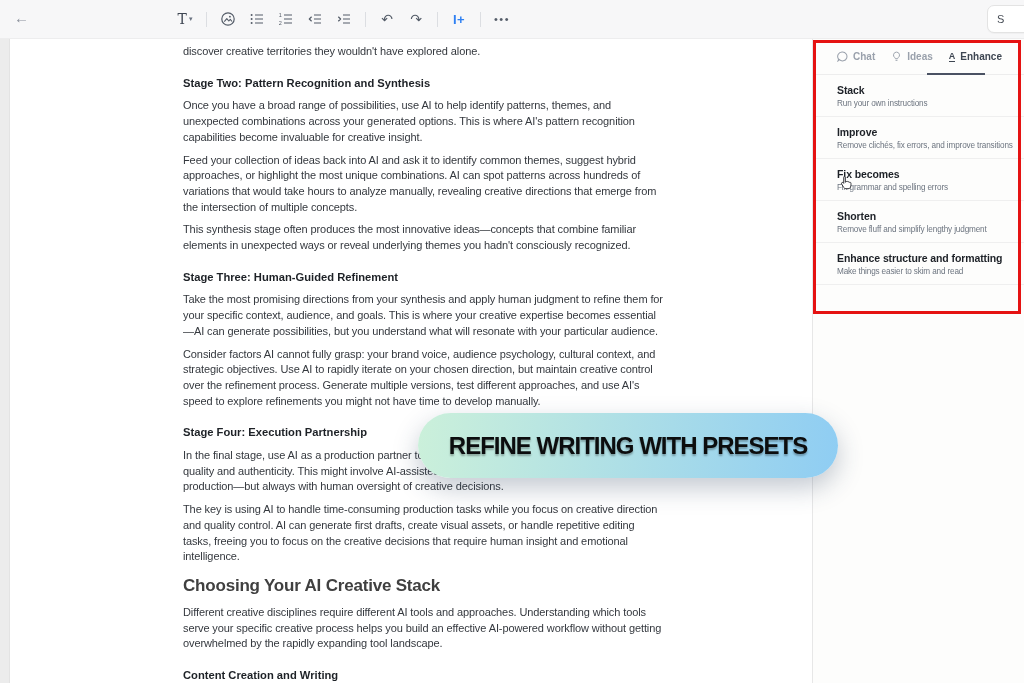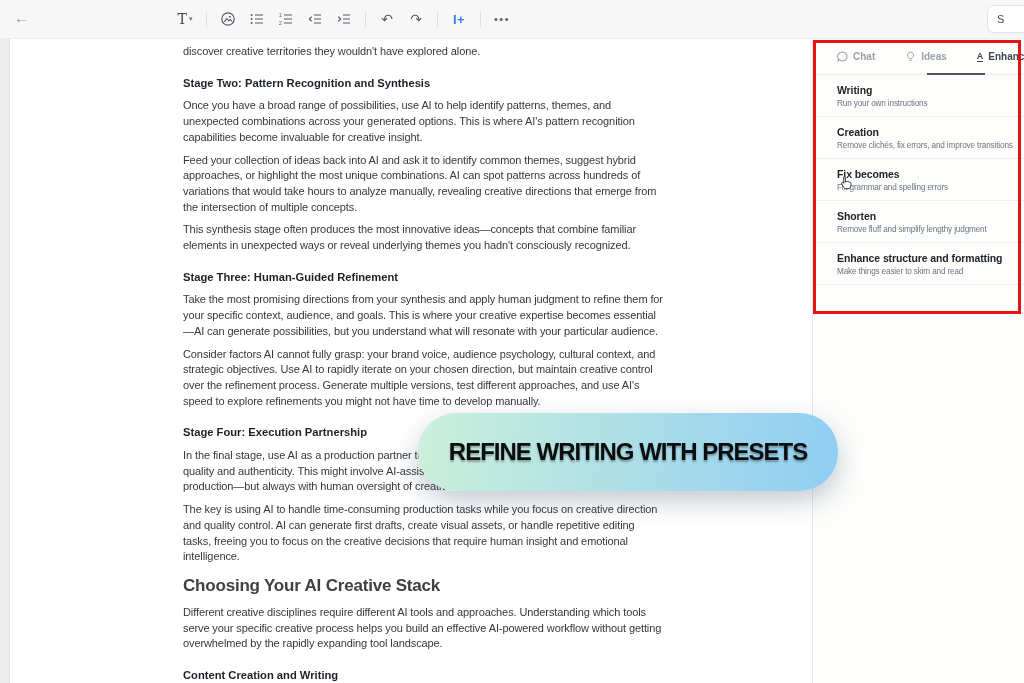--- a/index.html
+++ b/index.html
@@ -32,33 +32,33 @@
   }
   
   .doc-area{position:absolute;top:39px;left:0;width:812px;bottom:0;background:#ffffff;}
   .left-strip{position:absolute;top:0;left:0;width:9px;bottom:0;background:#ececec;border-right:1px solid #e3e3e3;}
   .doc-content{position:absolute;left:183px;top:5px;width:480px;}
   .b-p{font-size:11px;line-height:15.7px;letter-spacing:-0.1px;color:#34383e;margin:0 0 7px;}
   .b-h3{font-size:11.2px;line-height:15.7px;font-weight:bold;color:#1d2126;margin:16px 0 7px;}
   .b-h2{font-size:17px;line-height:22px;font-weight:bold;letter-spacing:-0.2px;color:#404040;margin:10px 0 8px;}
   
   .panel{position:absolute;top:39px;left:812px;right:0;bottom:0;background:#fdfdfc;border-left:1px solid #e7e7e7;}
-  .tabs{display:flex;align-items:center;gap:30px;padding-left:24px;height:35px;position:relative;border-bottom:1px solid #ededed;}
+  .tabs{display:flex;align-items:center;gap:16px;padding-left:24px;height:35px;position:relative;border-bottom:1px solid #ededed;}
   .tab{display:flex;align-items:center;gap:5px;font-size:10px;font-weight:bold;color:#9aa1ac;cursor:default;}
   .tab.active{color:#3e4652;}
   .tab-icon svg{display:block;}
   .a-icon{font-size:9px;font-weight:bold;border-bottom:1px solid currentColor;line-height:10px;}
   .tab-underline{position:absolute;left:114px;bottom:-1px;width:58px;height:2px;background:#4a5263;}
   .preset{padding:9px 12px 8px 24px;border-bottom:1px solid #efefef;background:#fdfdfc;cursor:default;}
   .preset-title{font-size:10.5px;font-weight:bold;color:#1d2127;margin-bottom:3px;letter-spacing:-0.1px;}
   .preset-desc{font-size:8.2px;letter-spacing:-0.15px;color:#6d7580;white-space:nowrap;}
   
   .red-box{position:absolute;left:813px;top:40px;width:202px;height:268px;border:3px solid #e51212;z-index:20;pointer-events:none;}
   .banner{
-    position:absolute;left:418px;top:413px;width:420px;height:78px;border-radius:38px;
+    position:absolute;left:418px;top:413px;width:420px;height:65px;border-radius:38px;
     display:flex;align-items:center;justify-content:center;z-index:30;
     background:linear-gradient(95deg,#cbf0da 0%,#a6ddea 55%,#8fcdf3 100%);
     box-shadow:0 10px 26px rgba(40,60,90,.28);
     font-size:24px;font-weight:bold;letter-spacing:-1px;white-space:nowrap;
     color:#0c0d0e;text-shadow:0 2px 2px rgba(0,0,0,.30);
   }
   .cursor-pointer{position:absolute;left:839px;top:175px;z-index:35;pointer-events:none;}
 </style>
 </head>
 <body>
@@ -192,26 +192,26 @@
     </div>
     <div class="tab active">
       <span class="tab-icon a-icon">A</span>
       <span>Enhance</span>
     </div>
     <div class="tab-underline"></div>
   </div>
 
   <div class="presets">
   <div class="preset">
-    <div class="preset-title">Writing</div>
+    <div class="preset-title">Stack</div>
     <div class="preset-desc">Run your own instructions</div>
   </div>
 
   <div class="preset">
-    <div class="preset-title">Creation</div>
+    <div class="preset-title">Improve</div>
     <div class="preset-desc">Remove clichés, fix errors, and improve transitions</div>
   </div>
 
   <div class="preset">
     <div class="preset-title">Fix becomes</div>
     <div class="preset-desc">Fix grammar and spelling errors</div>
   </div>
 
   <div class="preset">
     <div class="preset-title">Shorten</div>

